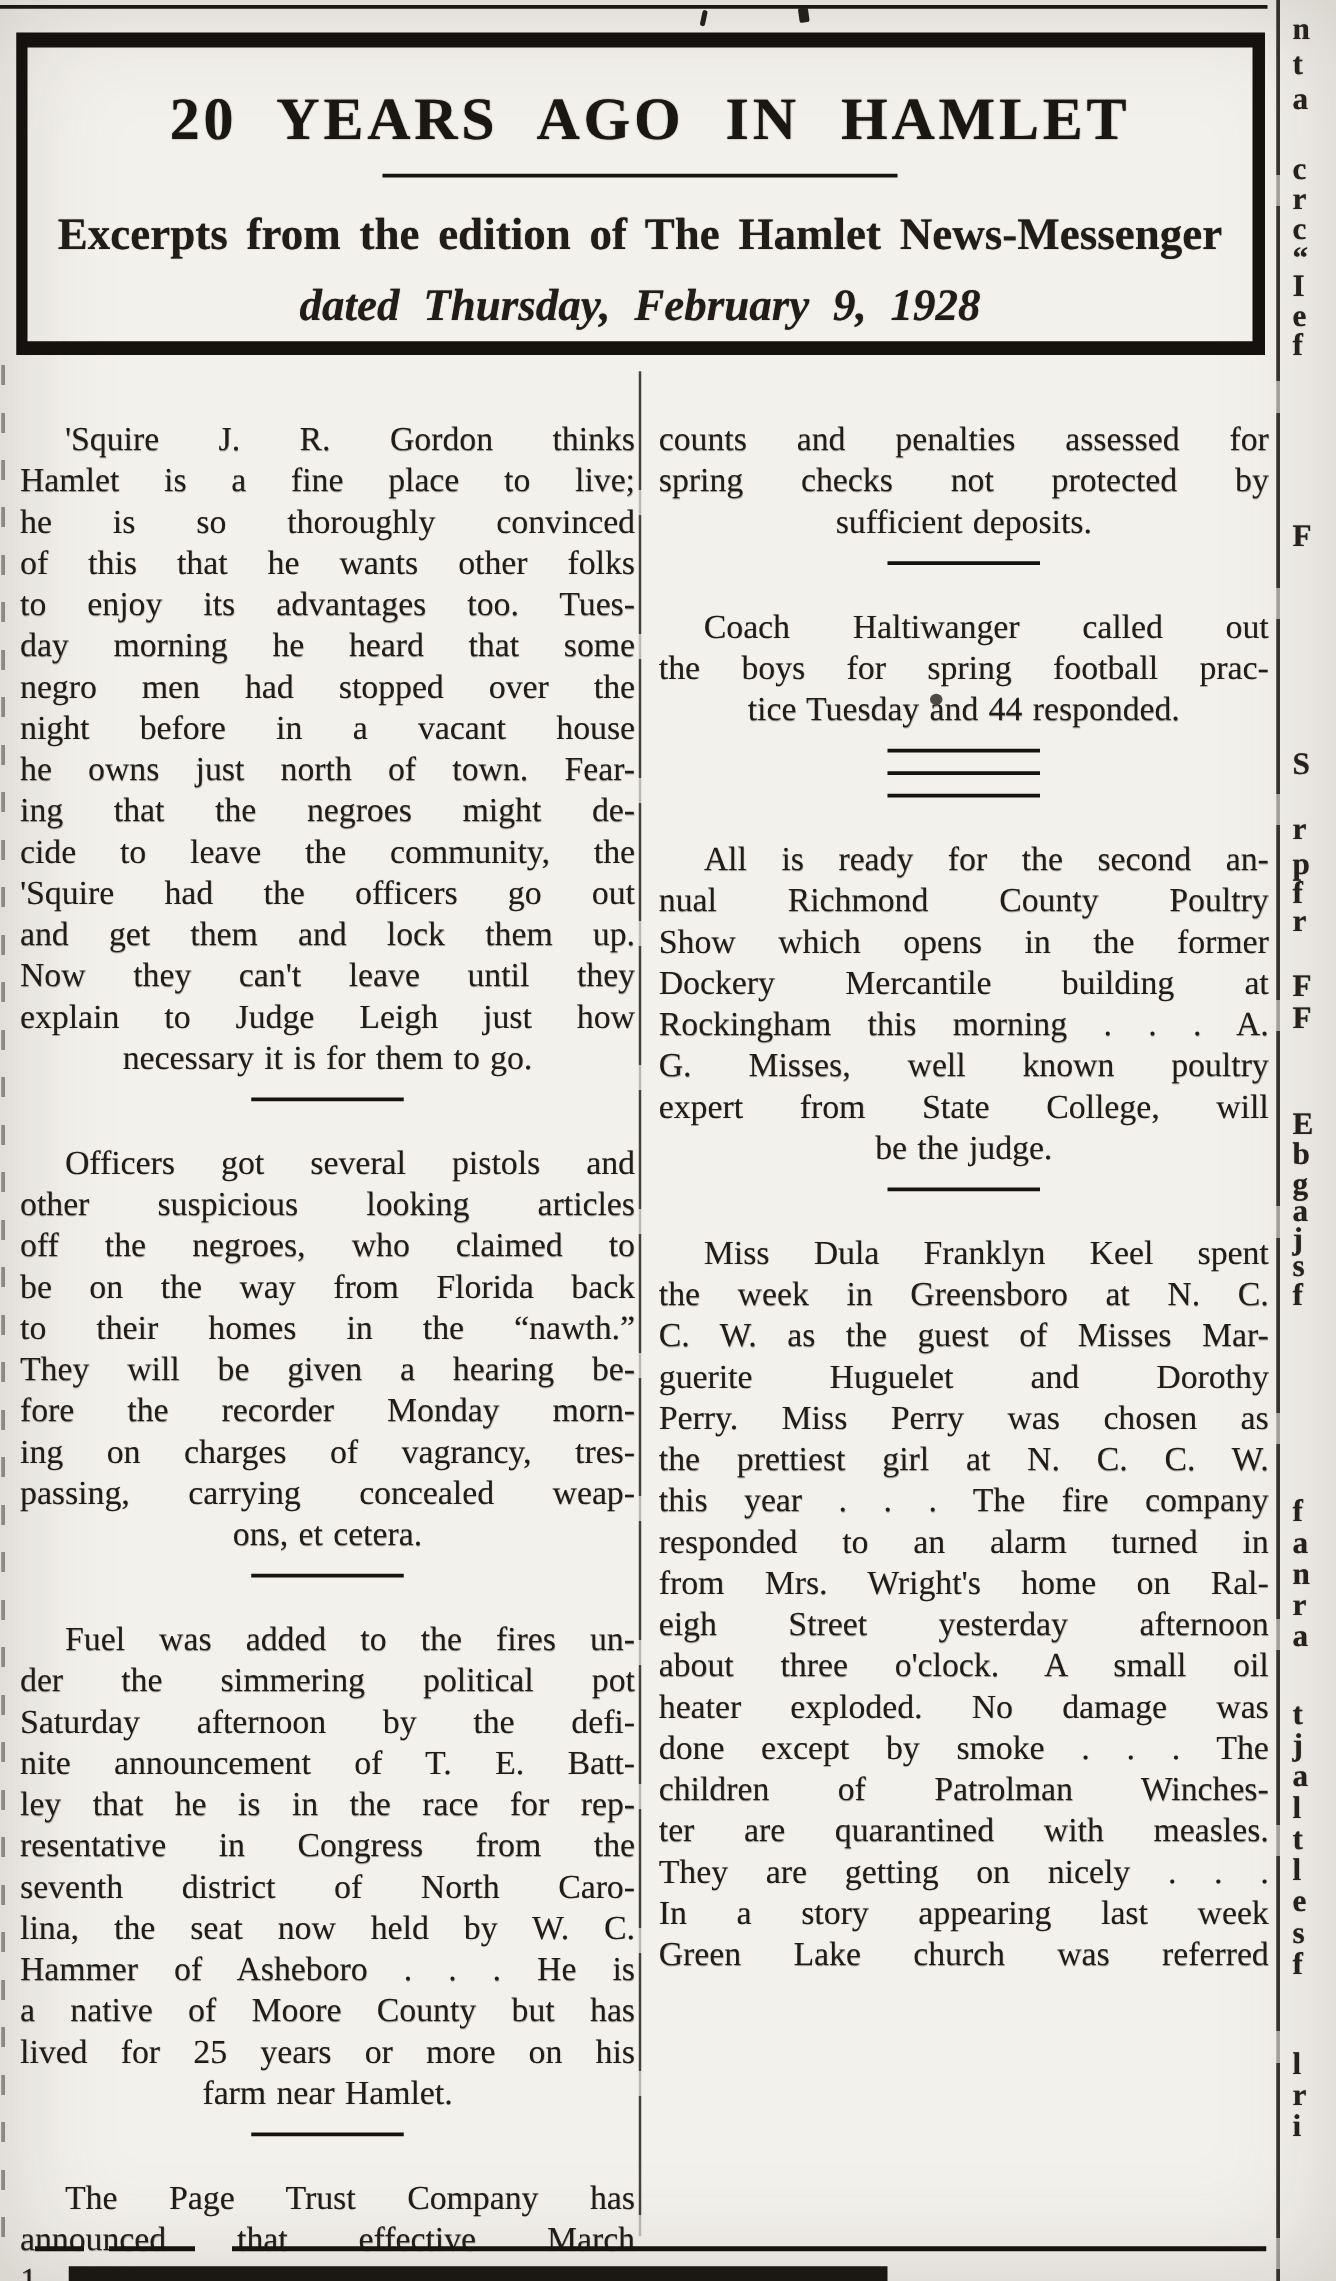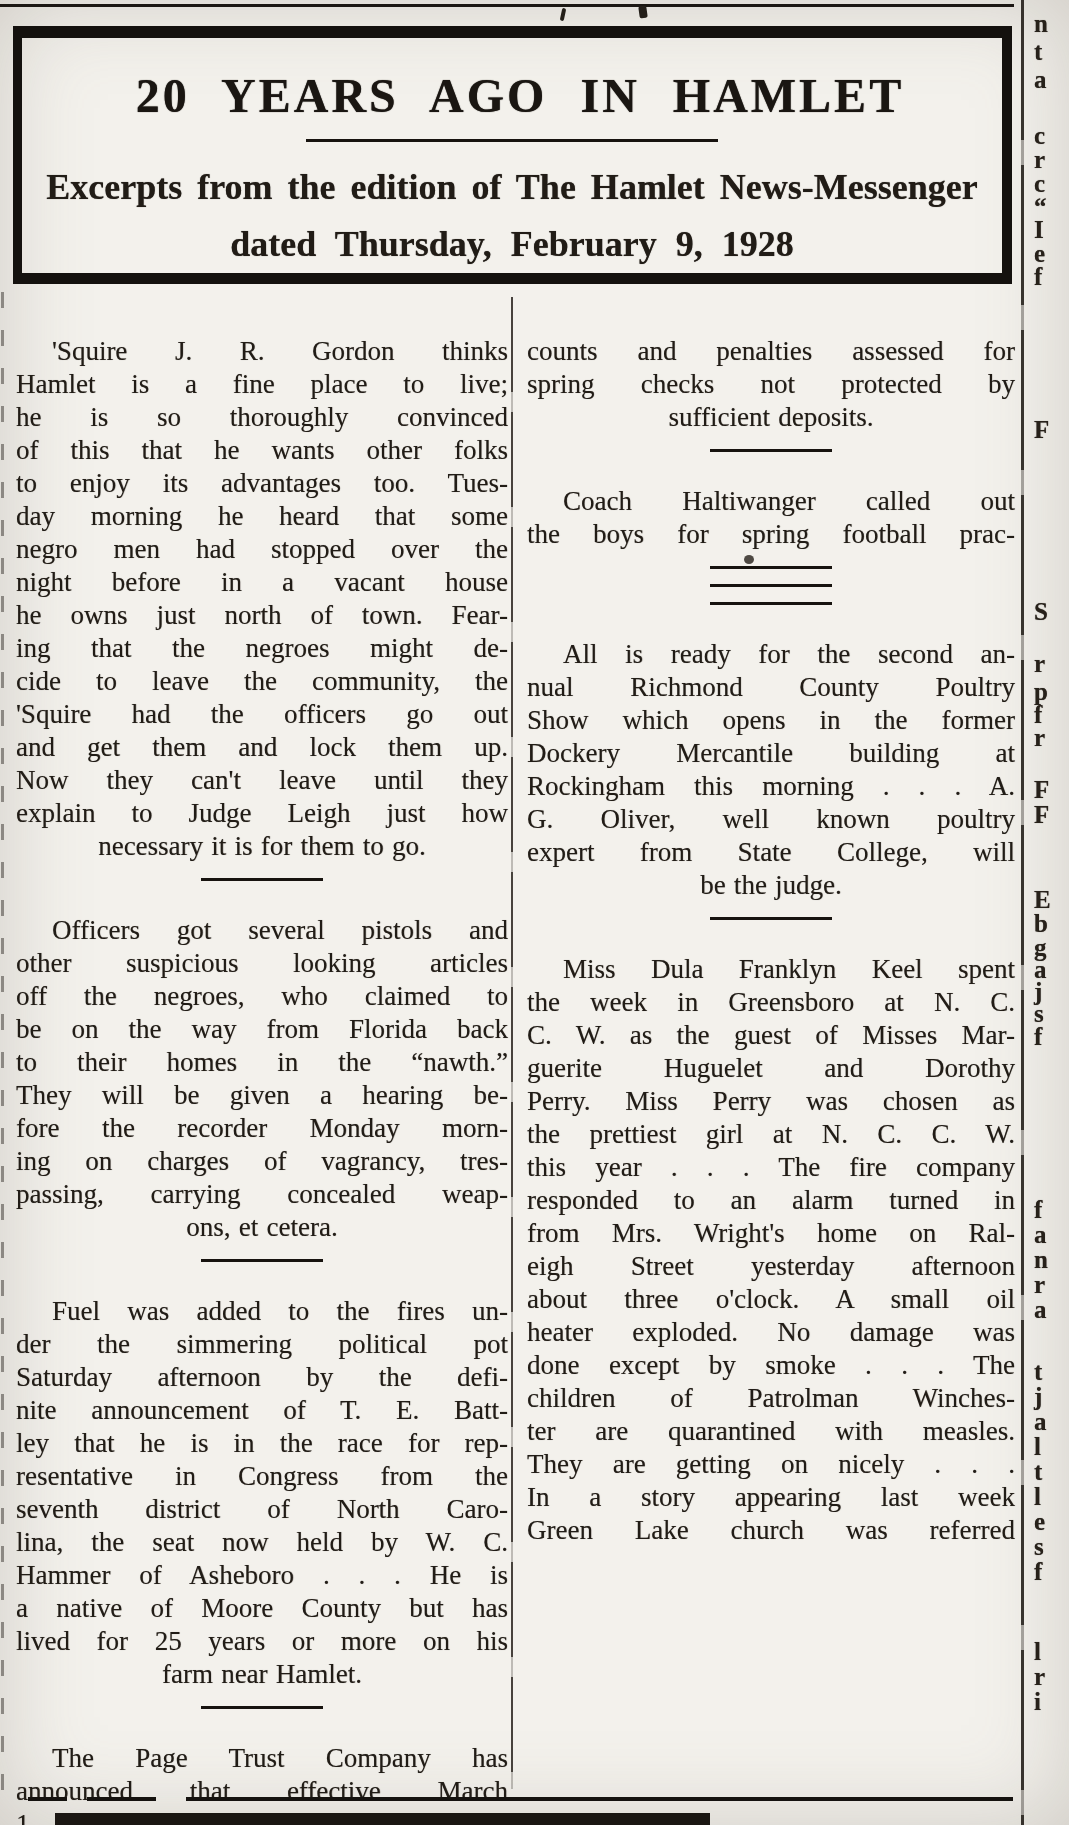--- a/index.html
+++ b/index.html
@@ -24,21 +24,21 @@
   }
   .masthead-title{
     margin:30px 0 0 0;text-align:center;font-size:48px;font-weight:700;
     letter-spacing:3px;word-spacing:18px;color:#1a1612;
     text-shadow:0 0 1px rgba(26,22,18,.85);
     padding-left:16px;
   }
   .title-underline{width:412px;height:3px;background:#17130f;margin:16px auto 24px auto;}
   .masthead-sub{margin:0;text-align:center;font-size:36px;font-weight:700;word-spacing:6px;
     text-shadow:0 0 .8px rgba(26,22,18,.7);}
-  .masthead-sub.line2{margin-top:15px;word-spacing:10px;}
+  .masthead-sub.line2{margin-top:15px;word-spacing:10px;font-style:italic;}
 
   
   .col{position:absolute;top:302px;font-size:27px;line-height:33px;
     text-shadow:0.3px 0.4px 0.7px rgba(30,24,18,.45);}
   .col-left{left:16px;width:492px;}
   .col-right{left:527px;width:488px;}
   .para{margin:0;}
   .plines{display:block;white-space:pre-line;text-align:justify;text-align-last:justify;word-spacing:1.5px;margin-top:33px;}
   .para.indent .plines{text-indent:36px;}
   .plast{display:block;text-align:center;word-spacing:1.5px;}
@@ -138,31 +138,32 @@
 <div class="col col-right" id="col-right">
     <div class="para">
       <span class="plines">counts and penalties assessed for
 spring checks not protected by</span>
       <span class="plast">sufficient deposits.</span>
     </div>
     <div class="sep"></div>
     <div class="para indent">
       <span class="plines">Coach Haltiwanger called out
 the boys for spring football prac-</span>
+      <span class="plast">tice Tuesday and 44 responded.</span>
     </div>
     <div class="sep"></div>
     <div class="sep"></div>
     <div class="sep"></div>
     <div class="para indent">
       <span class="plines">All is ready for the second an-
 nual Richmond County Poultry
 Show which opens in the former
 Dockery Mercantile building at
 Rockingham this morning . . . A.
-G. Oliver, well known poultry
+G. Misses, well known poultry
 expert from State College, will</span>
       <span class="plast">be the judge.</span>
     </div>
     <div class="sep"></div>
     <div class="para indent">
       <span class="plines">Miss Dula Franklyn Keel spent
 the week in Greensboro at N. C.
 C. W. as the guest of Misses Mar-
 guerite Huguelet and Dorothy
 Perry. Miss Perry was chosen as

